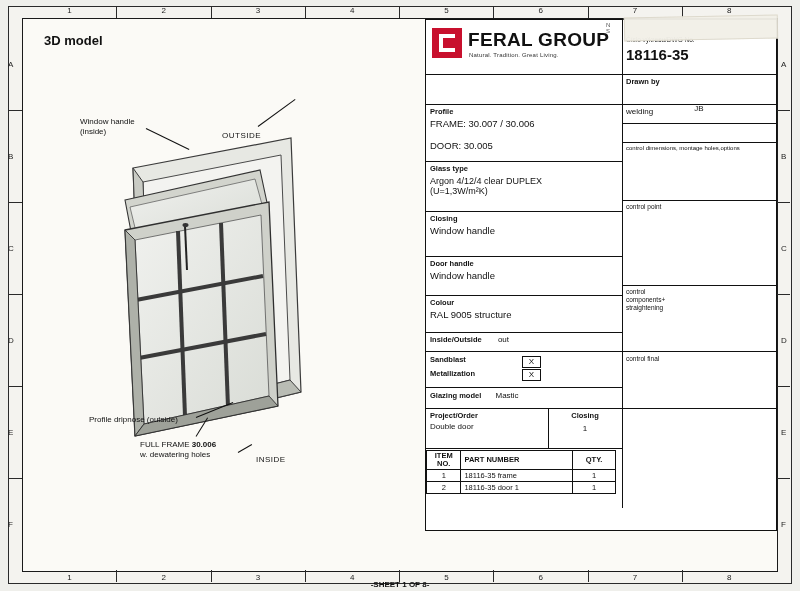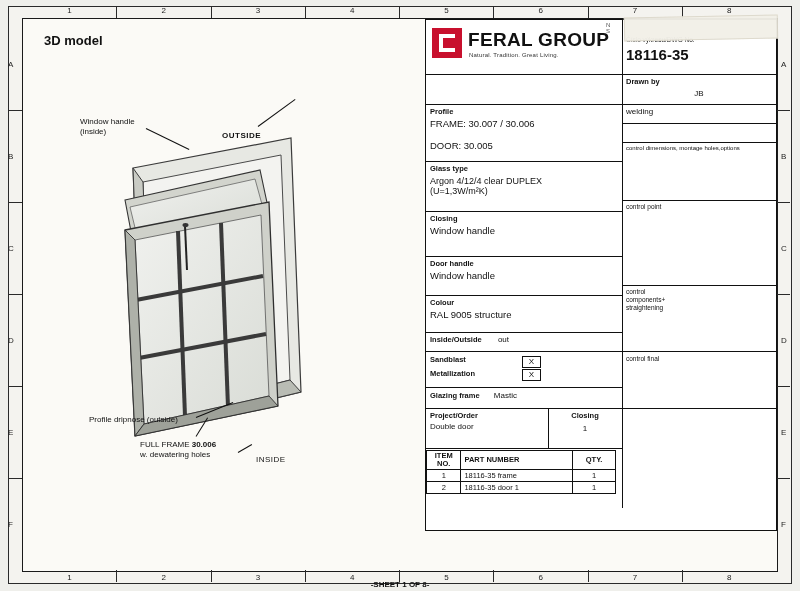--- a/index.html
+++ b/index.html
@@ -195,21 +195,21 @@
     <line x1="90" y1="96" x2="92" y2="140" stroke="#222" stroke-width="2"></line>
     <ellipse cx="90.5" cy="95" rx="3" ry="2" fill="#333"></ellipse>
   </svg>
 
   <div class="ann" style="left:80px;top:117px;">
     <div>Window handle</div>
     <div>(inside)</div>
   </div>
   <div class="leader" style="left:146px;top:128px;width:48px;transform:rotate(26deg);"></div>
 
-  <div class="ann" style="left:222px;top:131px;letter-spacing:.5px;font-weight:bold;">OUTSIDE</div>
+  <div class="ann" style="left:222px;top:131px;letter-spacing:.5px;">OUTSIDE</div>
   <div class="leader" style="left:258px;top:126px;width:46px;transform:rotate(-36deg);"></div>
 
   <div class="ann" style="left:89px;top:415px;">Profile dripnose (outside)</div>
   <div class="leader" style="left:196px;top:417px;width:40px;transform:rotate(-22deg);"></div>
 
   <div class="ann" style="left:140px;top:440px;">
     <div>
       <span>FULL FRAME </span><b>30.006</b>
     </div>
     <div>w. dewatering holes</div>
@@ -235,21 +235,21 @@
     <div class="tape"></div>
     <div class="tape-stub">
       <div>N</div>
       <div>S</div>
     </div>
 
     <div class="row" style="top:54px;"></div>
     <div class="vline" style="left:196px;top:54px;height:30px;"></div>
     <div class="cell" style="left:196px;top:55px;width:154px;">
       <div class="lbl">Drawn by</div>
-      <div class="val-sm" style="text-align:center;margin-top:3px;">JB</div>
+      <div class="val-sm" style="text-align:center;margin-top:18px;">JB</div>
     </div>
 
     <div class="row" style="top:84px;"></div>
     <div class="vline" style="left:196px;top:84px;height:404px;"></div>
     <div class="cell" style="left:0;top:85px;width:196px;">
       <div class="lbl">Profile</div>
       <div class="val" style="margin-top:2px;">FRAME: 30.007 / 30.006</div>
       <div class="val" style="margin-top:11px;">DOOR:  30.005</div>
     </div>
     <div class="cell" style="left:196px;top:85px;width:154px;">
@@ -314,21 +314,21 @@
       <span class="chk" style="position:absolute;left:96px;top:2px;">X</span>
     </div>
 
     <div class="row" style="top:331px;left:196px;width:154px;"></div>
     <div class="cell" style="left:196px;top:333px;width:154px;">
       <div style="font-size:6.5px;">control final</div>
     </div>
 
     <div class="row" style="top:367px;width:196px;"></div>
     <div class="cell" style="left:0;top:369px;width:196px;">
-      <span class="lbl">Glazing frame</span>
+      <span class="lbl">Glazing model</span>
       <span class="val-sm" style="margin-left:12px;">Mastic</span>
     </div>
 
     <div class="row" style="top:388px;"></div>
     <div class="vline" style="left:122px;top:388px;height:40px;"></div>
     <div class="cell" style="left:0;top:389px;width:122px;">
       <div class="lbl">Project/Order</div>
       <div class="val-sm" style="margin-top:2px;">Double door</div>
     </div>
     <div class="cell" style="left:122px;top:389px;width:74px;text-align:center;">

